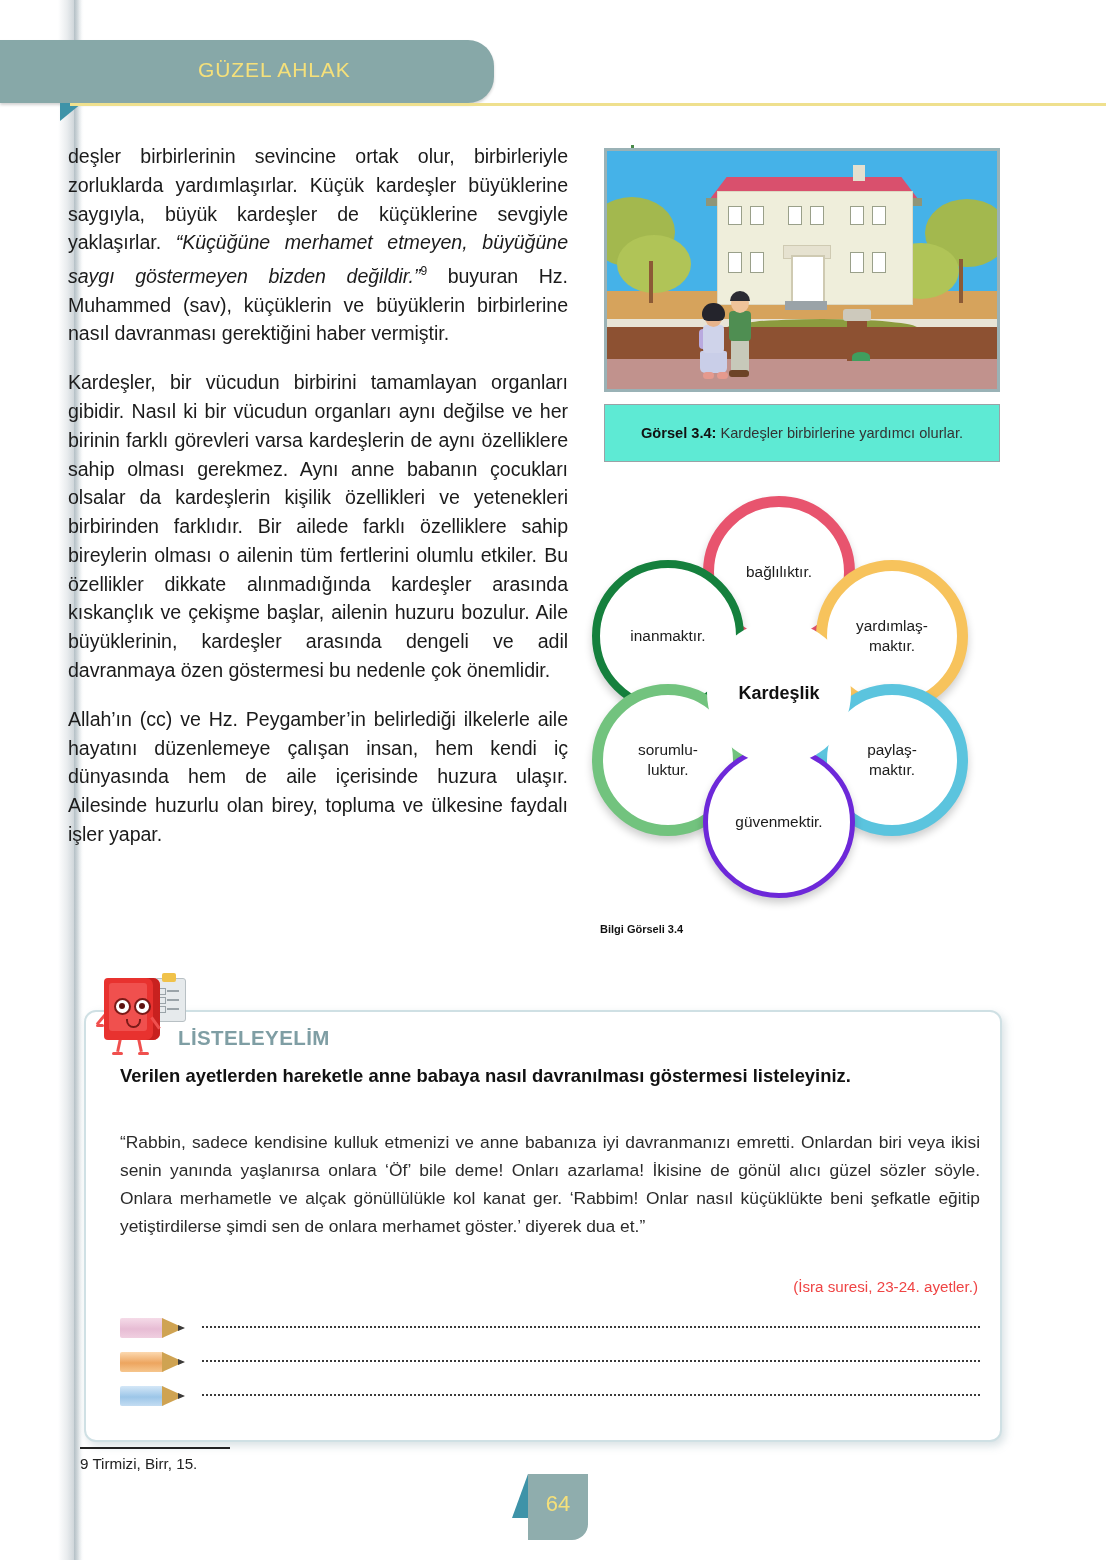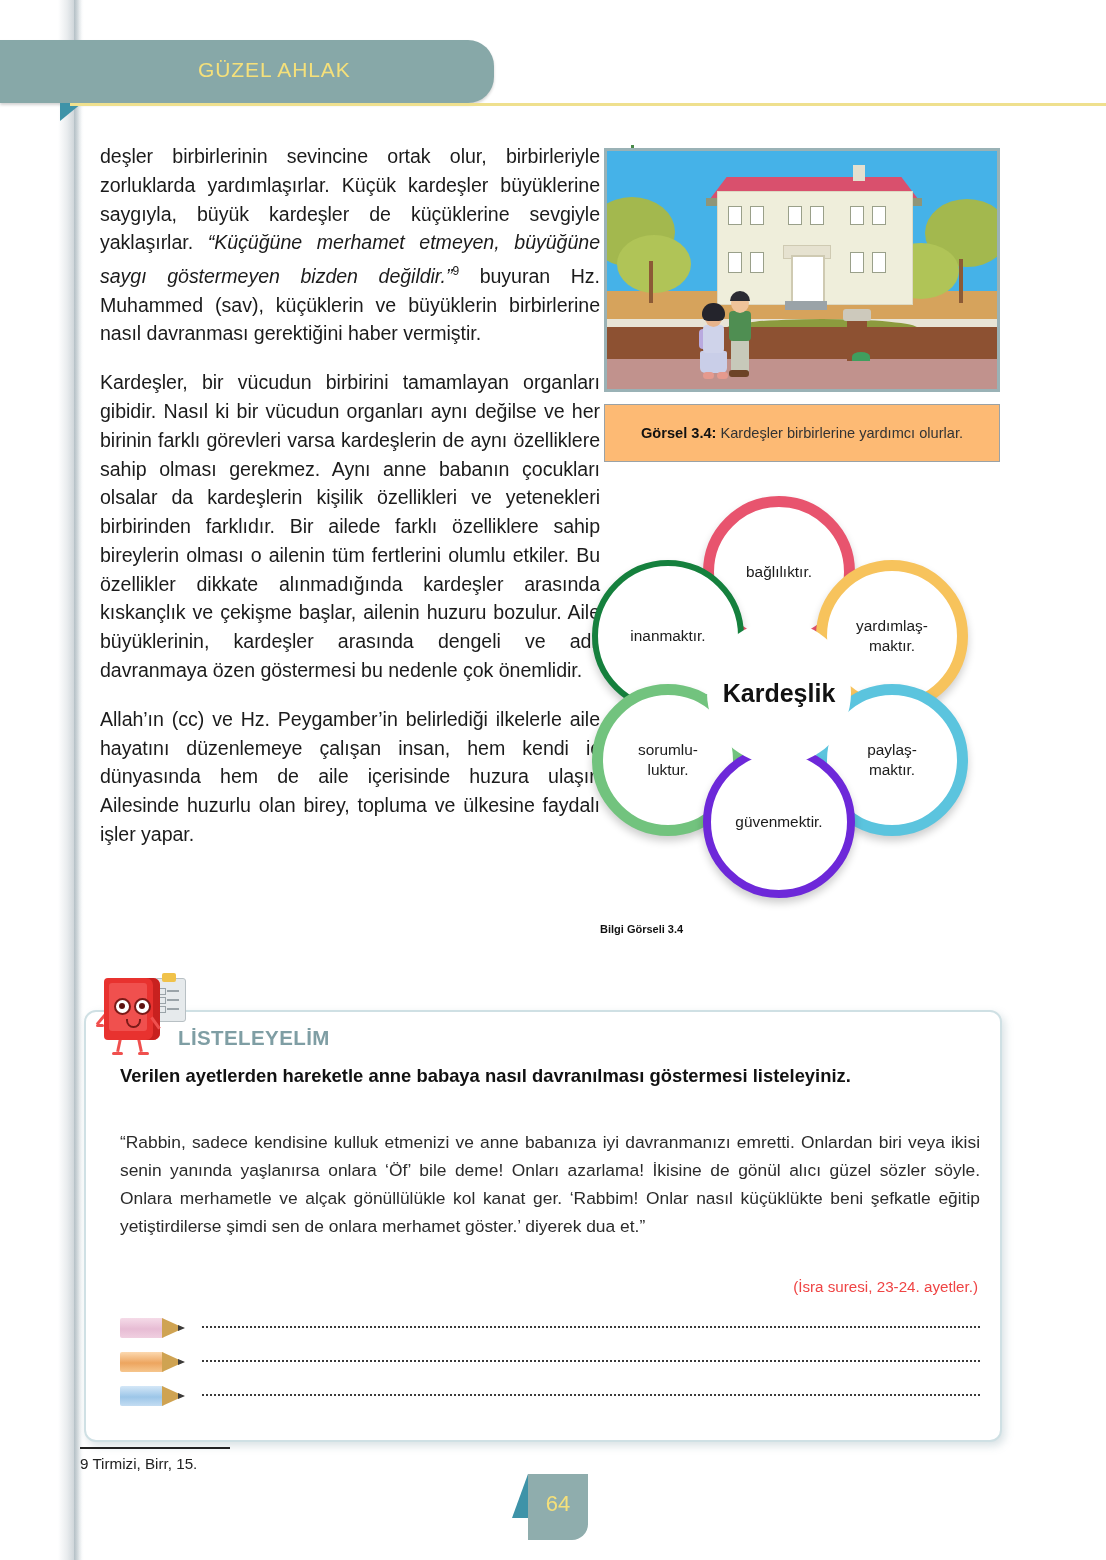--- a/index.html
+++ b/index.html
@@ -43,21 +43,21 @@
     border-left:22px solid #3e93a8;
     border-bottom:18px solid transparent;
   }
   .rule{
     position:absolute; left:70px; top:103px; width:1036px; height:3px;
     background:#efe08e;
   }
 
   
   .col-left{
-    position:absolute; left:100px; top:142px; width:500px;
+    position:absolute; left:68px; top:142px; width:500px;
   }
   .para{
     font-size:19.6px; line-height:28.8px;
     text-align:justify; text-justify:inter-word;
     margin:0 0 20px 0; color:#1b1b1b;
     letter-spacing:-.05px;
   }
   .para.last{margin-bottom:0;}
   .hadith{font-style:italic;}
   sup{font-size:12px; vertical-align:super;}
@@ -102,21 +102,21 @@
   .girl-head{position:absolute;left:98px;bottom:62px;width:17px;height:19px;background:#e8b48c;border-radius:50%;}
   .girl-hair{position:absolute;left:95px;bottom:68px;width:23px;height:18px;background:#24242c;border-radius:11px 11px 6px 6px;}
   .girl-body{position:absolute;left:96px;bottom:36px;width:21px;height:28px;background:#cfd3ea;border-radius:4px;}
   .girl-skirt{position:absolute;left:93px;bottom:16px;width:27px;height:22px;background:#c9cee8;border-radius:2px 2px 5px 5px;}
   .girl-shoe{position:absolute;bottom:10px;width:11px;height:7px;background:#e59a8e;border-radius:4px;}
   .bag{position:absolute;left:92px;bottom:40px;width:12px;height:20px;background:#b9a9df;border-radius:4px;}
 
   
   .caption{
     position:absolute; left:604px; top:404px; width:396px; height:58px;
-    border:1px solid #9aa2a6; background:#fdba74; box-sizing:border-box;
+    border:1px solid #9aa2a6; background:#5eead4; box-sizing:border-box;
     display:flex;align-items:center;justify-content:center;text-align:center;
     padding:4px 12px;
   }
   .caption span{font-size:14.6px;line-height:19px;color:#333;}
   .caption b{color:#111;}
 
   
   .infographic{position:absolute; left:584px; top:488px; width:410px; height:420px;}
   .ring{
     position:absolute; border-radius:50%; background:#fff;
@@ -124,21 +124,21 @@
     box-shadow:0 5px 9px rgba(0,0,0,.20);
   }
   .ring .lbl{
     position:absolute; inset:0; display:flex;align-items:center;justify-content:center;
     text-align:center; font-size:15.4px; line-height:20px; color:#1b1b1b;
     padding:0 16px; box-sizing:border-box;
   }
   .center-c{
     position:absolute;border-radius:50%;background:#fff;
     display:flex;align-items:center;justify-content:center;
-    font-weight:bold;font-size:25px;color:#111;
+    font-weight:bold;font-size:18px;color:#111;
   }
   .ig-cap{
     position:absolute; left:600px; top:923px;
     font-weight:bold; font-size:11px; color:#111;
   }
 
   
   .act-box{
     position:absolute; left:84px; top:1010px; width:918px; height:432px;
     background:#ffffff; border:2px solid #cfe0e4; border-radius:12px;
@@ -300,36 +300,36 @@
 
   <div class="caption">
     <span><b>Görsel 3.4:</b><span> Kardeşler birbirlerine yardımcı olurlar.</span></span>
   </div>
 
   <div class="infographic">
 
     <div class="ring" style="left:119px;top:8px;width:152px;height:152px;border:11px solid #E8546E;">
       <div class="lbl">bağlılıktır.</div>
     </div>
-    <div class="ring" style="left:8px;top:72px;width:152px;height:152px;border:6px solid #15803d;">
+    <div class="ring" style="left:8px;top:72px;width:152px;height:152px;border:8px solid #15803d;">
       <div class="lbl">inanmaktır.</div>
     </div>
     <div class="ring" style="left:232px;top:72px;width:152px;height:152px;border:11px solid #F7C35C;">
       <div class="lbl" style="white-space:pre-line;text-align:center;">yardımlaş-
 maktır.</div>
     </div>
     <div class="ring" style="left:8px;top:196px;width:152px;height:152px;border:11px solid #72C37E;">
       <div class="lbl" style="white-space:pre-line;">sorumlu-
 luktur.</div>
     </div>
     <div class="ring" style="left:232px;top:196px;width:152px;height:152px;border:11px solid #5BC4DE;">
       <div class="lbl" style="white-space:pre-line;">paylaş-
 maktır.</div>
     </div>
-    <div class="ring" style="left:119px;top:258px;width:152px;height:152px;border:8px solid #6d28d9;">
+    <div class="ring" style="left:119px;top:258px;width:152px;height:152px;border:5px solid #6d28d9;">
       <div class="lbl">güvenmektir.</div>
     </div>
     <div class="center-c" style="left:123px;top:133px;width:144px;height:144px;">
       <span>Kardeşlik</span>
     </div>
   </div>
   <div class="ig-cap">Bilgi Görseli 3.4</div>
 
   <div class="act-box"></div>
 

